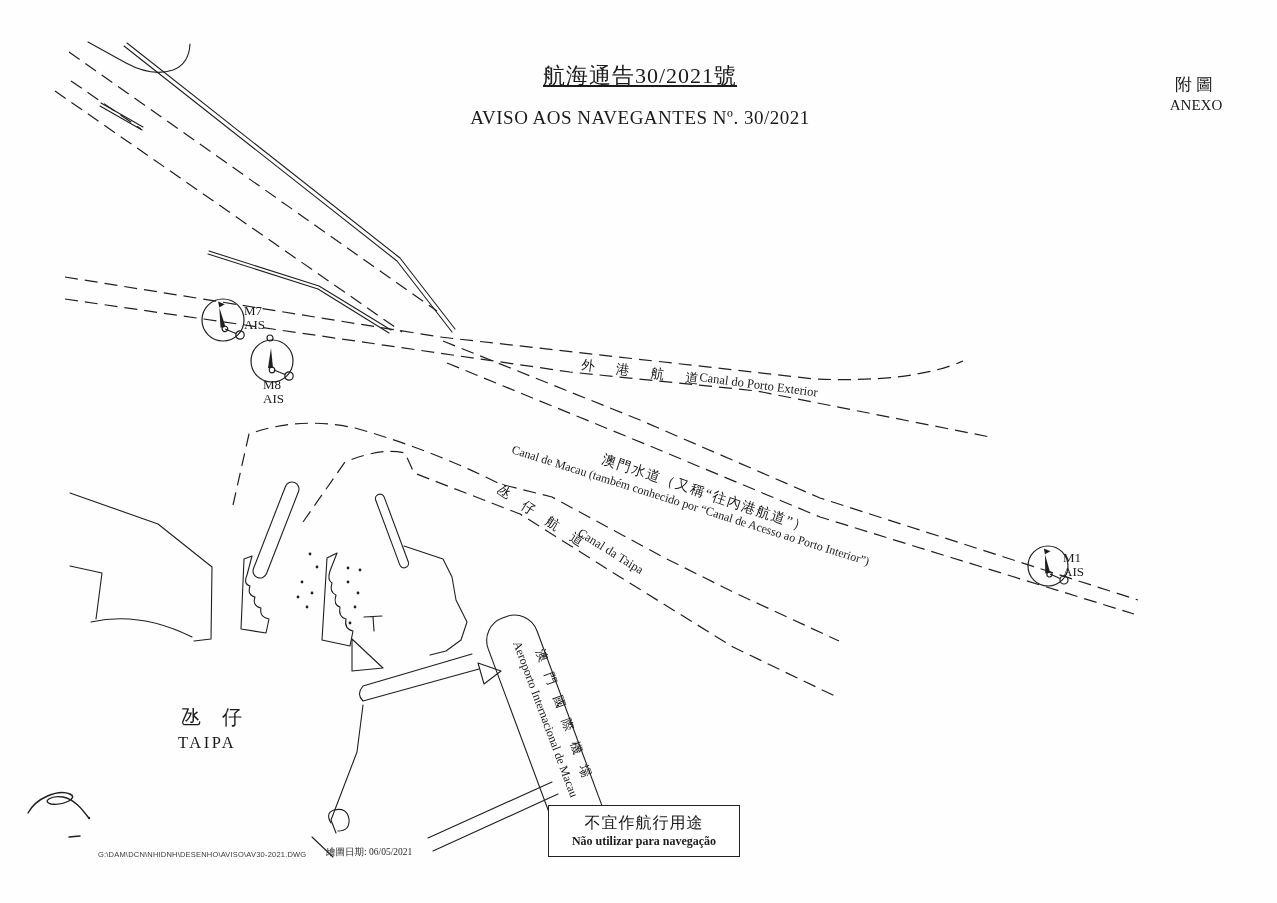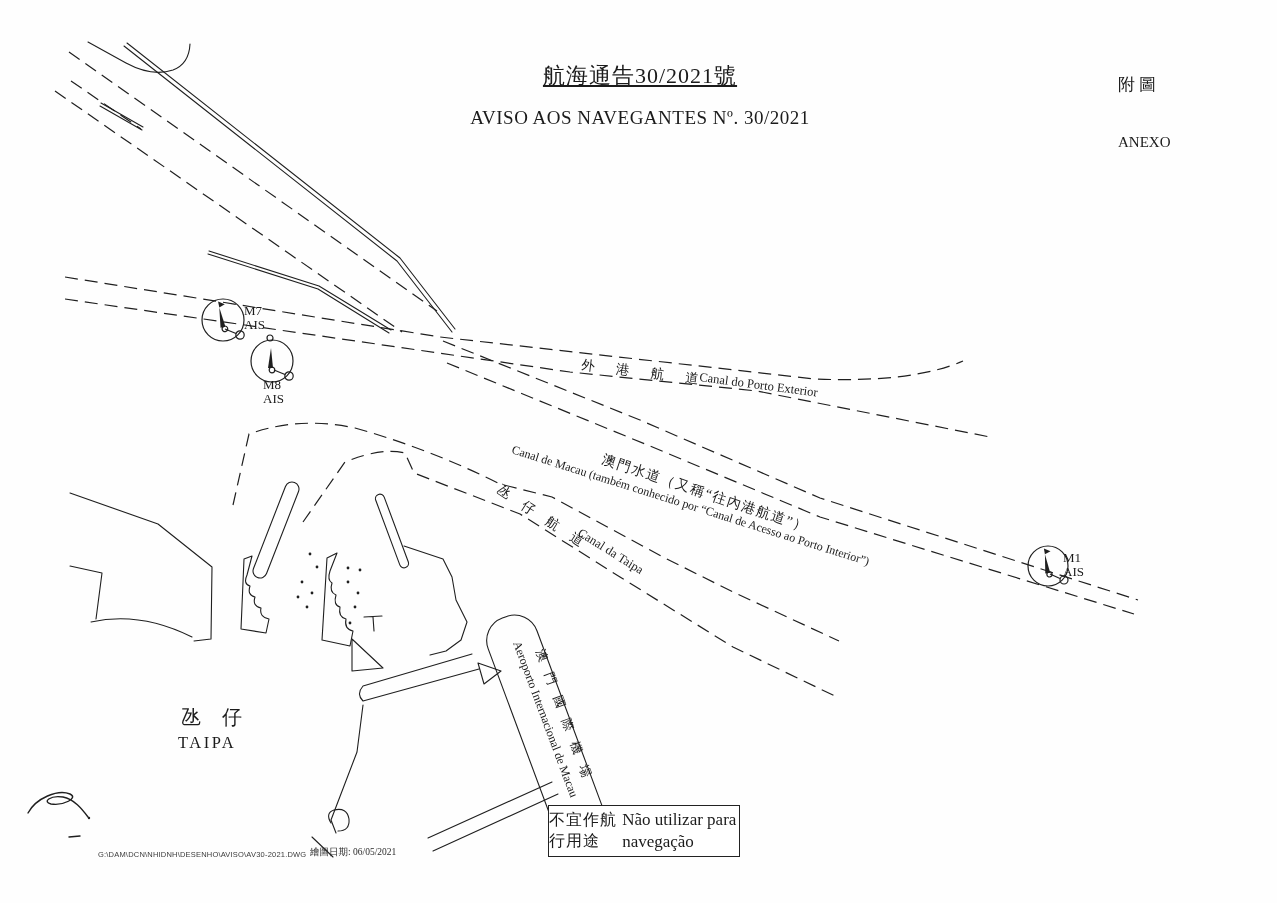--- a/index.html
+++ b/index.html
@@ -5,35 +5,35 @@
   html,body{margin:0;padding:0;background:#e8e8e8;}
   .page{
     position:relative;width:1277px;height:903px;background:#fefefde;
     background:#fefefe;overflow:hidden;
     font-family:"Liberation Serif","DejaVu Serif",serif;color:#1b1b1b;
   }
   .map-svg{position:absolute;left:0;top:0;width:1277px;height:903px;}
   .title-block{position:absolute;left:390px;top:62px;width:500px;text-align:center;line-height:1.25;}
   .title-zh{font-size:22px;letter-spacing:1px;text-decoration:underline;}
   .title-pt{font-size:19px;letter-spacing:0.5px;margin-top:16px;}
-  .annex-block{position:absolute;left:1118px;top:74px;width:96px;text-align:left;line-height:1.3;}
+  .annex-block{position:absolute;left:1148px;top:74px;width:96px;text-align:center;line-height:1.3;}
   .annex-zh{font-size:17px;letter-spacing:4px;}
-  .annex-pt{font-size:15px;margin-top:37px;}
+  .annex-pt{font-size:15px;}
   .notice-box{
     position:absolute;left:548px;top:805px;width:190px;height:50px;
-    border:1.6px solid #222;background:#fff;display:flex;
+    border:1.6px solid #222;background:#fff;display:flex;flex-direction:column;
     align-items:center;justify-content:center;line-height:1.3;
   }
   .notice-zh{font-size:16px;letter-spacing:1px;}
-  .notice-pt{font-size:17px;}
+  .notice-pt{font-size:12px;font-weight:bold;}
   .footer-path{
     position:absolute;left:74px;top:850px;font-size:7.5px;letter-spacing:0.2px;
     color:#3a3a3a;font-family:"Liberation Sans","DejaVu Sans",sans-serif;margin-left:24px;
   }
-  .footer-date{position:absolute;left:310px;top:846px;font-size:9.5px;color:#2a2a2a;}
+  .footer-date{position:absolute;left:326px;top:846px;font-size:9.5px;color:#2a2a2a;}
   svg text{fill:#1b1b1b;}
 </style>
 </head>
 <body>
 
 <div class="page">
 
   <svg class="map-svg" viewBox="0 0 1277 903" xmlns="http://www.w3.org/2000/svg">
 
     <g stroke="#1f1f1f" fill="none" stroke-width="1.1" stroke-linecap="round" stroke-linejoin="round">

